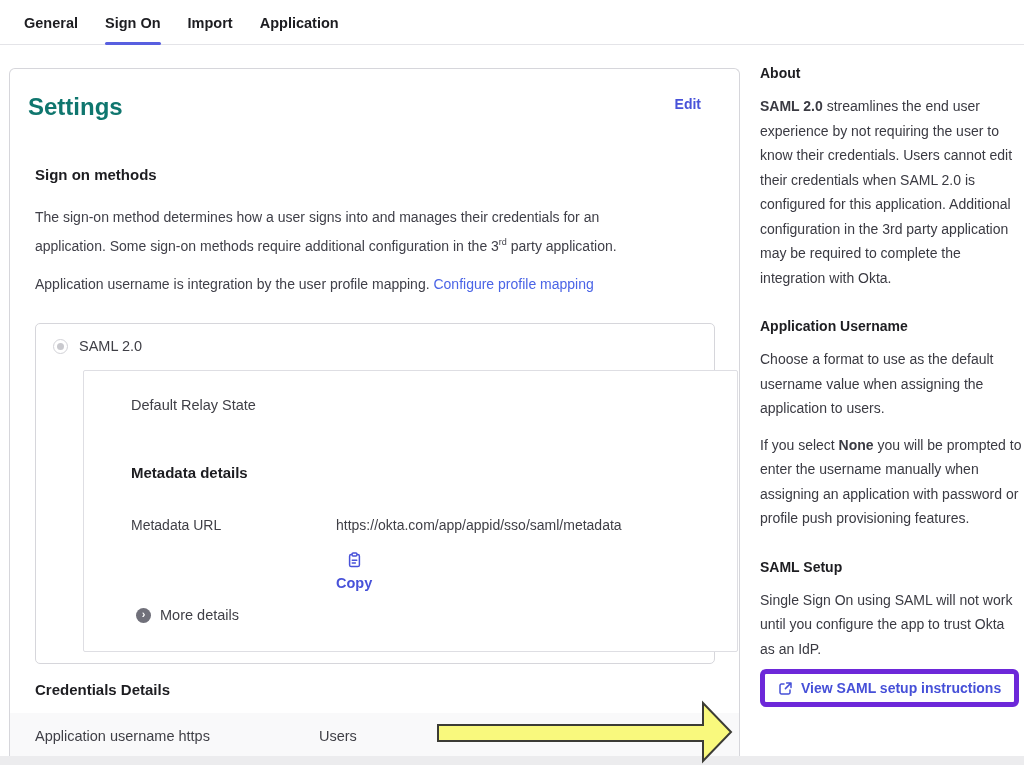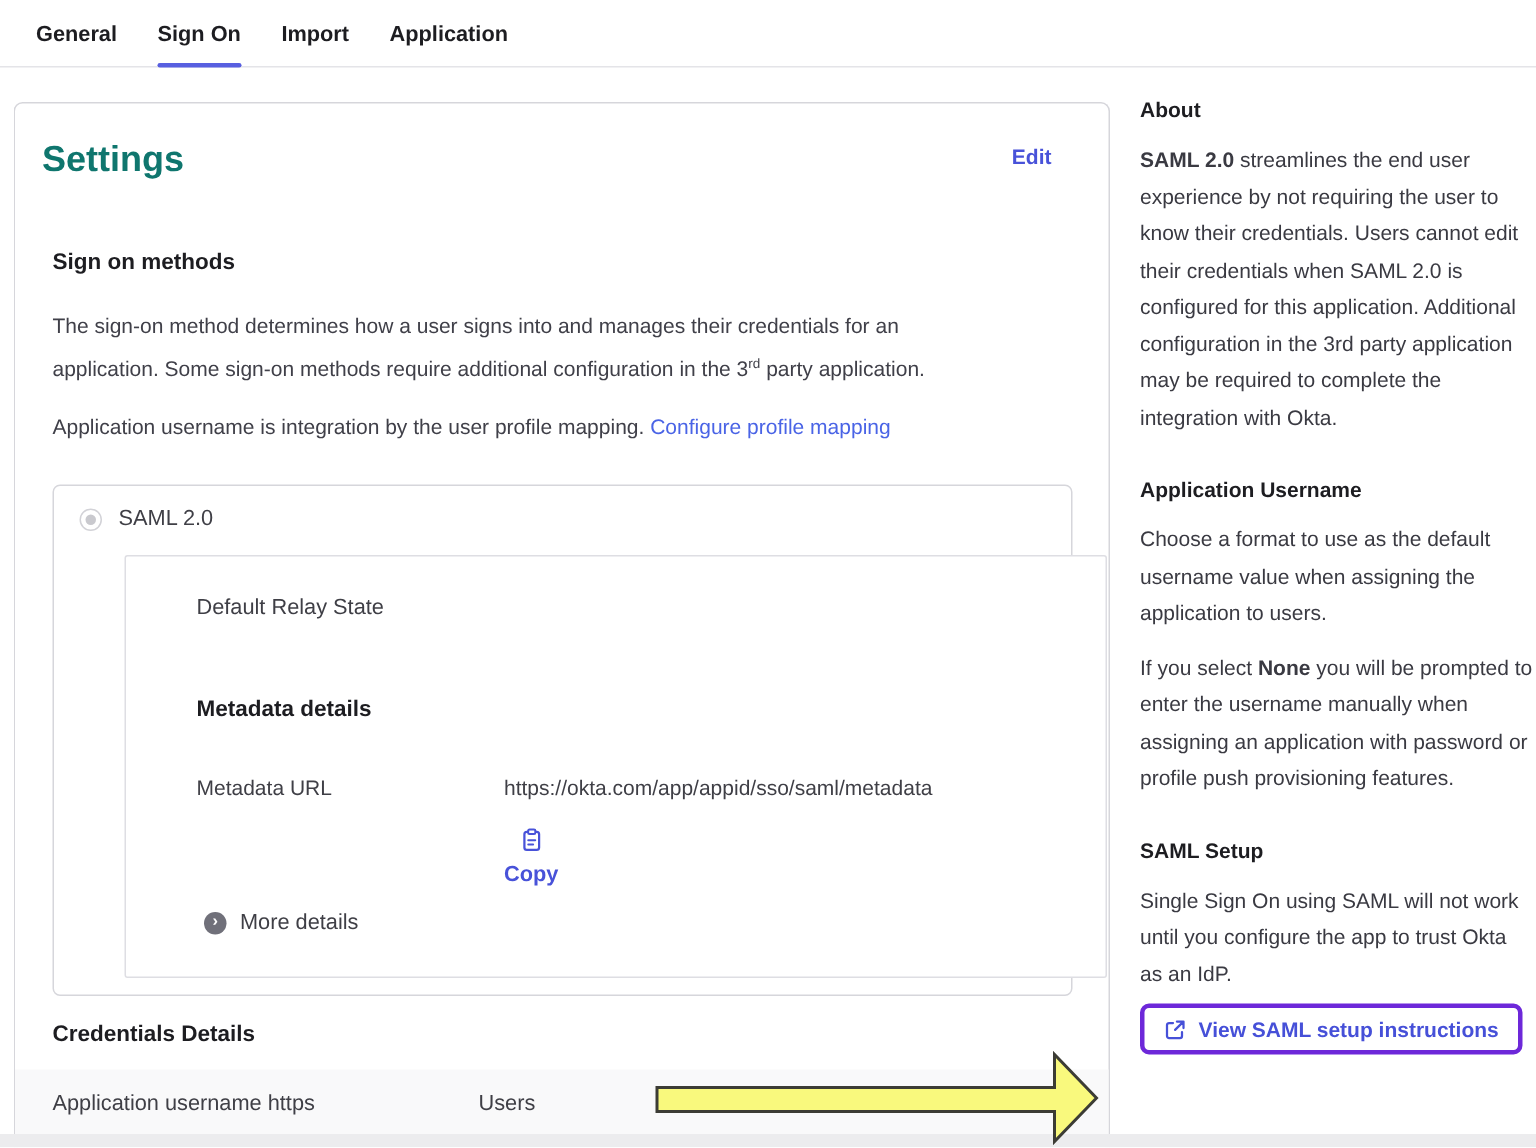--- a/index.html
+++ b/index.html
@@ -56,21 +56,21 @@
 
   .bottom-strip { position:absolute; left:0; top:756px; width:1024px; height:9px; background:#ececee; z-index:5; }
 
   
   .sidebar { position:absolute; left:760px; top:63px; width:262px; font-size:14px; line-height:24.5px; color:#3a3a42; }
   .sb-h { font-size:14px; font-weight:700; color:#1d1d21; line-height:20px; }
   .sb-p { margin-top:11px; }
   .sb-gap { margin-top:26px; }
   .sb-p + .sb-p { margin-top:12px; }
   .setup-btn { margin-top:8px; display:inline-flex; align-items:center; gap:8px; background:#fff;
-    border:3px solid #6d28d9; border-radius:6px; padding:6px 13px; font-size:14px; font-weight:700;
+    border:5px solid #6d28d9; border-radius:6px; padding:6px 13px; font-size:14px; font-weight:700;
     color:#4650d8; cursor:pointer; font-family:inherit; }
   .setup-btn svg { flex:0 0 auto; }
 
   
   .arrow-svg { position:absolute; left:430px; top:698px; z-index:10; overflow:visible; }
 </style>
 </head>
 <body>
 
 <div class="stage">

